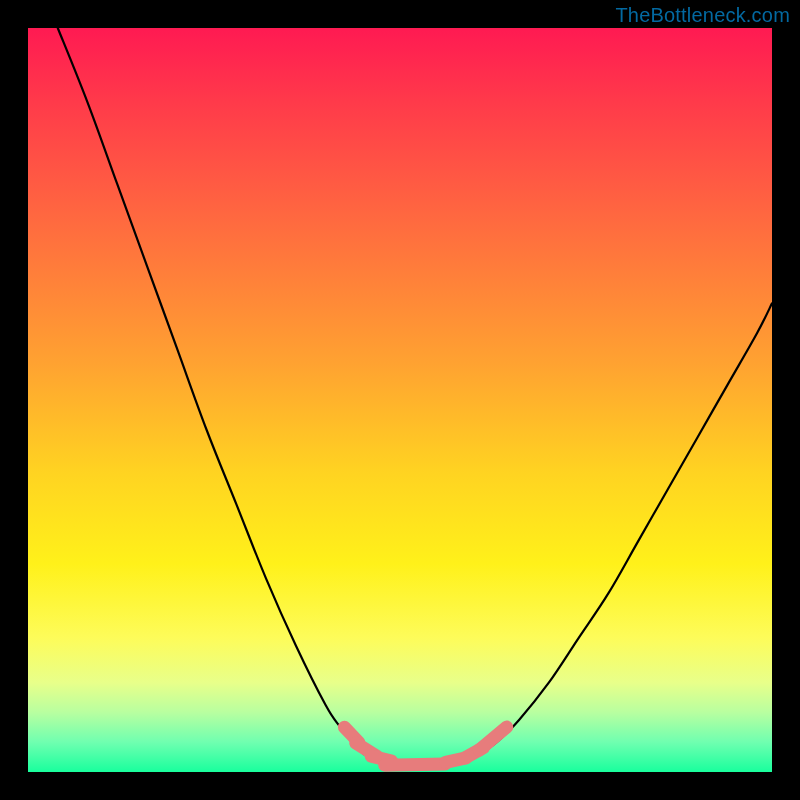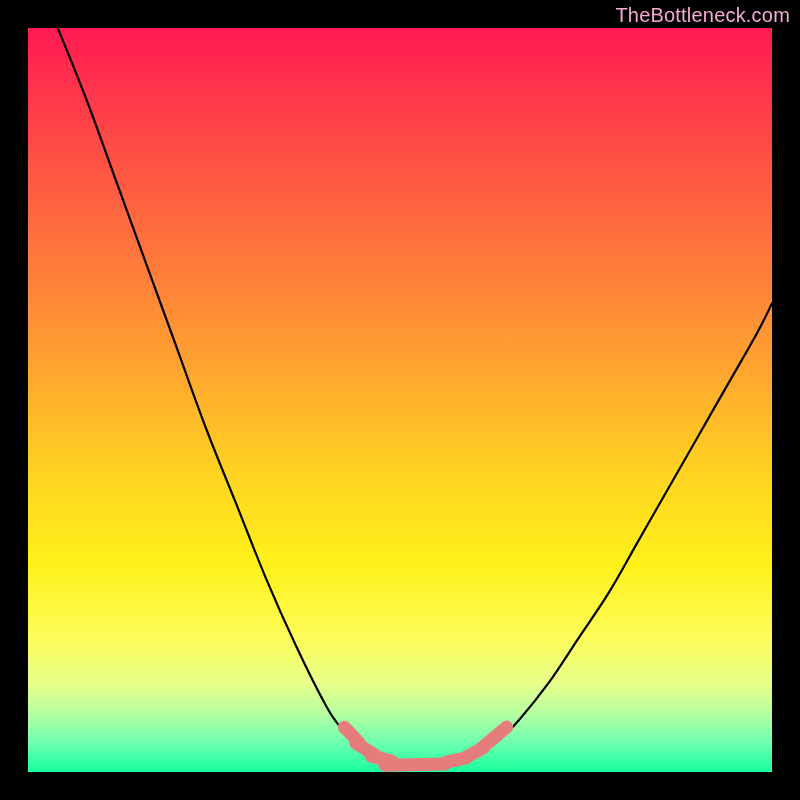--- a/index.html
+++ b/index.html
@@ -36,21 +36,21 @@
       #e8ff8a 88%,
       #b8ffa0 92%,
       #6fffb0 96%,
       #19ff9d 100%
     );
   }
   .watermark {
     position: absolute;
     top: 4px;
     right: 10px;
-    color: #f9a8d4;
+    color: #0369a1;
     font-size: 20px;
     font-weight: 500;
     letter-spacing: 0.2px;
     user-select: none;
     text-align: center;
   }
   svg.curve {
     position: absolute;
     left: 0;
     top: 0;

